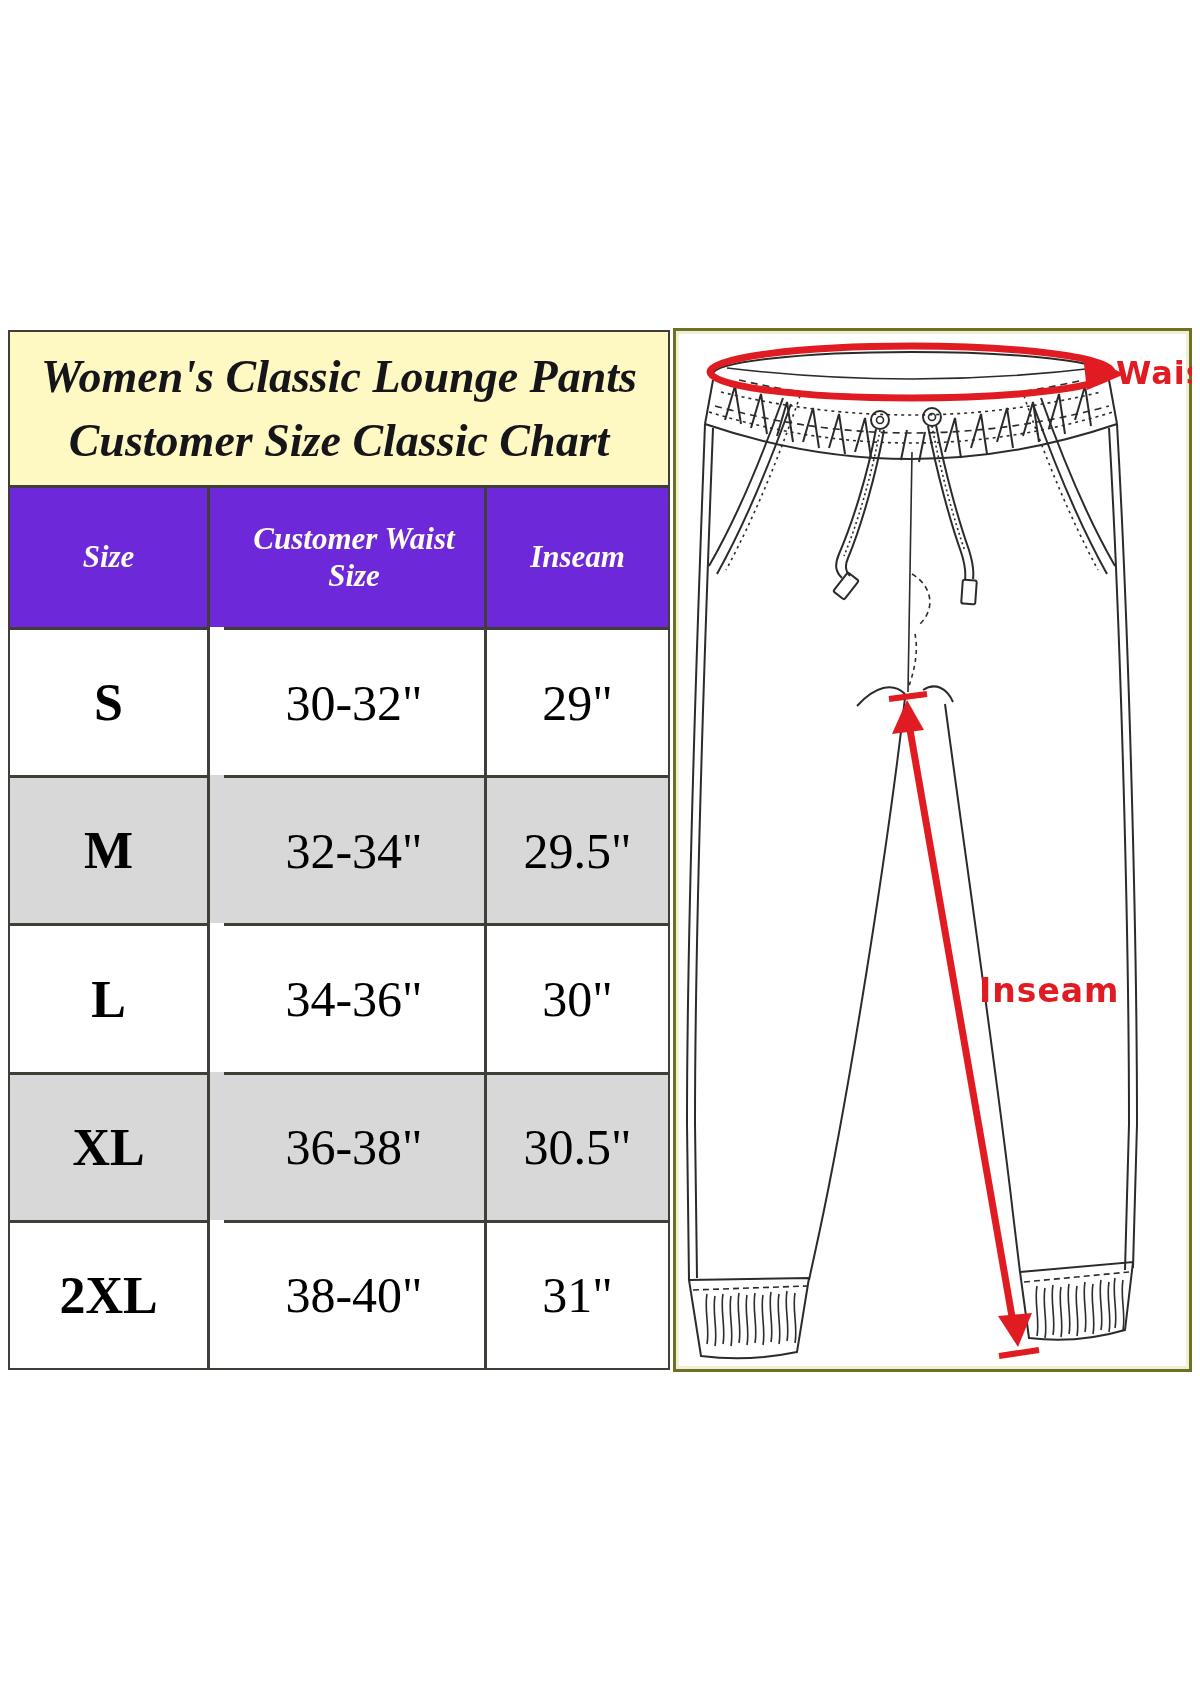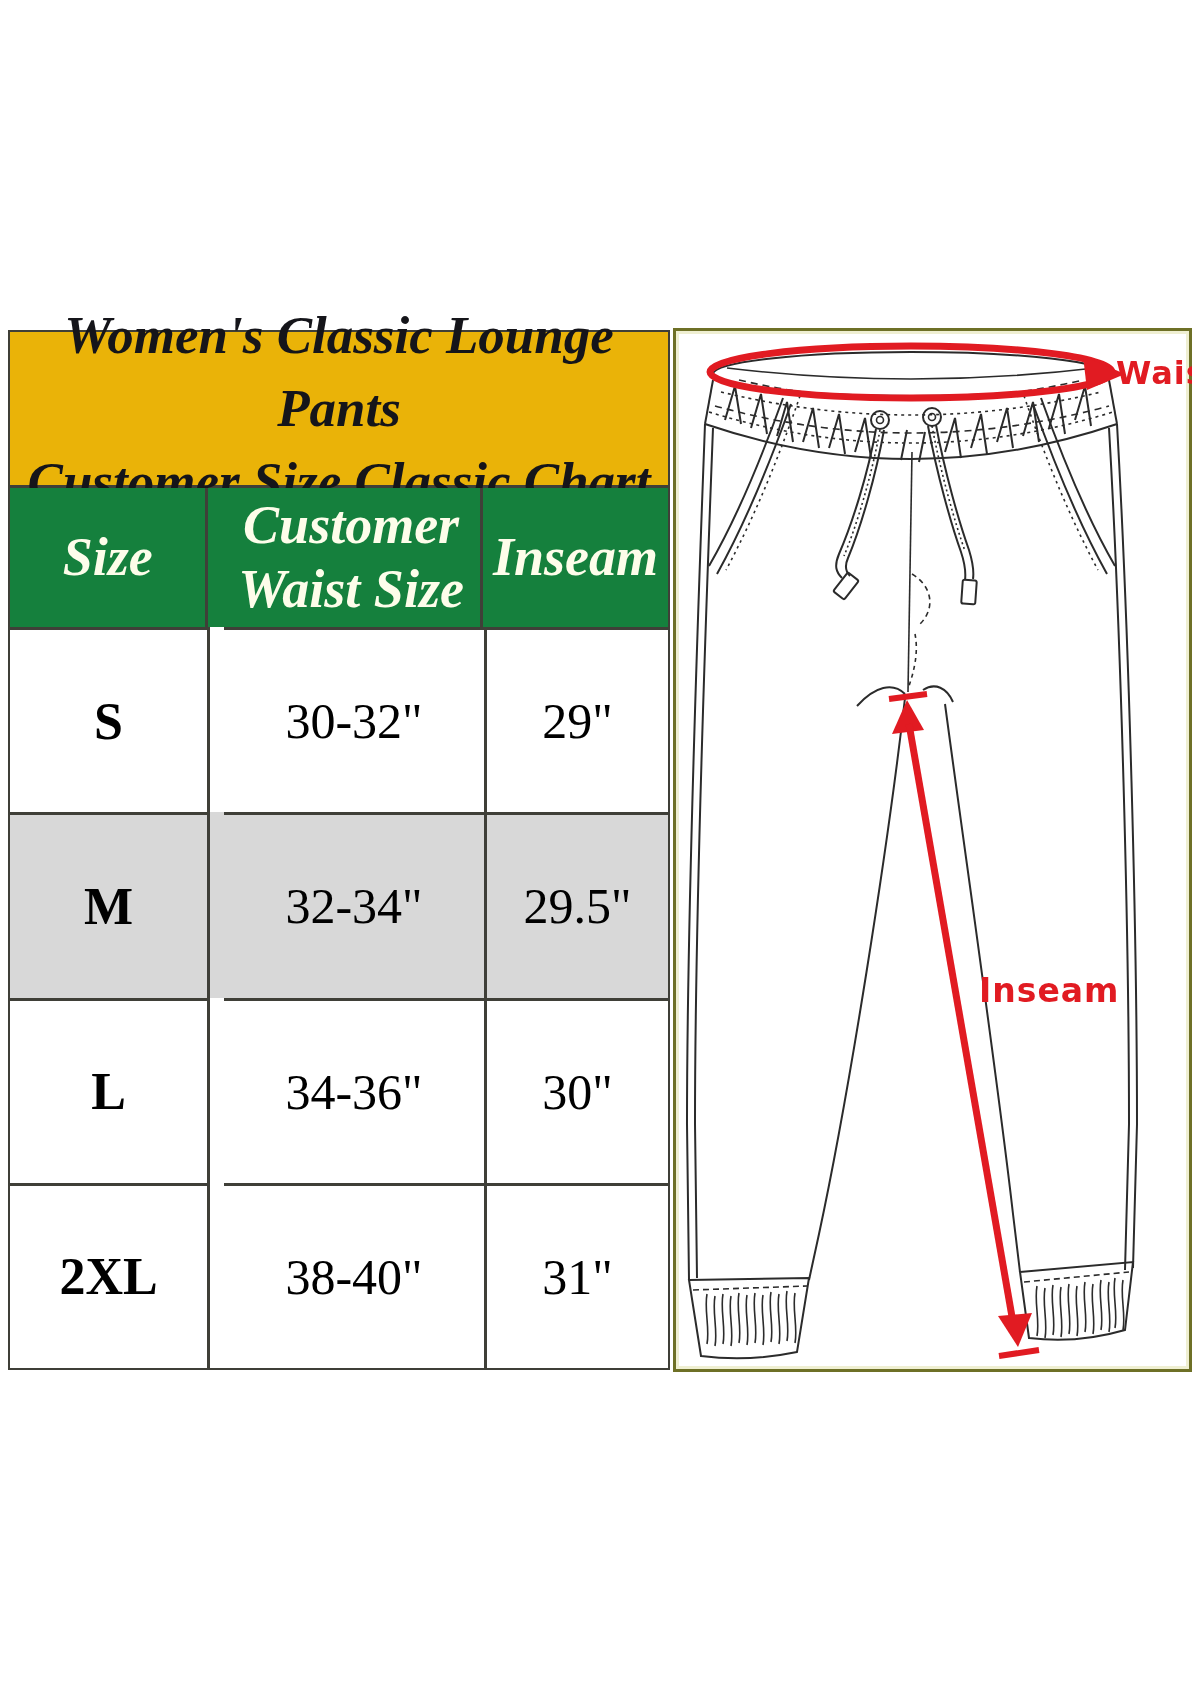--- a/index.html
+++ b/index.html
@@ -8,30 +8,30 @@
     font-family:"Liberation Serif", serif;overflow:hidden;
   }
 
   
   .size-chart{
     position:absolute;left:8px;top:330px;width:662px;height:1040px;
     box-sizing:border-box;border:2px solid #3f3f38;
     display:flex;flex-direction:column;background:#ffffff;
   }
   .chart-title{
-    height:156px;box-sizing:border-box;background:#eab308;
+    height:156px;box-sizing:border-box;background:#fef9c3;
     border-bottom:3px solid #3f3f38;
     display:flex;flex-direction:column;justify-content:center;align-items:center;
-    font-style:italic;font-weight:bold;font-size:53px;line-height:1.38;
+    font-style:italic;font-weight:bold;font-size:46px;line-height:1.38;
     color:#15151a;text-align:center;
   }
   .chart-head{
-    height:139px;box-sizing:border-box;background:#15803d;
+    height:139px;box-sizing:border-box;background:#6d28d9;
     display:flex;color:#fdfdea;
-    font-style:italic;font-weight:bold;font-size:54px;line-height:1.18;justify-content:space-between;
+    font-style:italic;font-weight:bold;font-size:31px;line-height:1.18;justify-content:space-between;
   }
   .chart-head .cell{border-top:0;}
   .chart-body{flex:1;display:flex;flex-direction:column;}
   .chart-row{flex:1;display:flex;font-size:50px;color:#000;background:#ffffff;}
   .chart-row.alt{background:#d8d8d8;}
   .cell{
     box-sizing:border-box;display:flex;align-items:center;justify-content:center;
     text-align:center;border-top:3px solid #3f3f38;
   }
   .col-size{width:200px;border-right:3px solid #3f3f38;}
@@ -83,20 +83,25 @@
     </div>
     <div class="chart-row alt">
       <div class="cell col-size size-cell">M</div>
       <div class="cell col-waist">32-34"</div>
       <div class="cell col-inseam">29.5"</div>
     </div>
     <div class="chart-row">
       <div class="cell col-size size-cell">L</div>
       <div class="cell col-waist">34-36"</div>
       <div class="cell col-inseam">30"</div>
+    </div>
+    <div class="chart-row alt">
+      <div class="cell col-size size-cell">XL</div>
+      <div class="cell col-waist">36-38"</div>
+      <div class="cell col-inseam">30.5"</div>
     </div>
     <div class="chart-row">
       <div class="cell col-size size-cell">2XL</div>
       <div class="cell col-waist">38-40"</div>
       <div class="cell col-inseam">31"</div>
     </div>
   </div>
 </div>
 
 <div class="diagram-panel">

